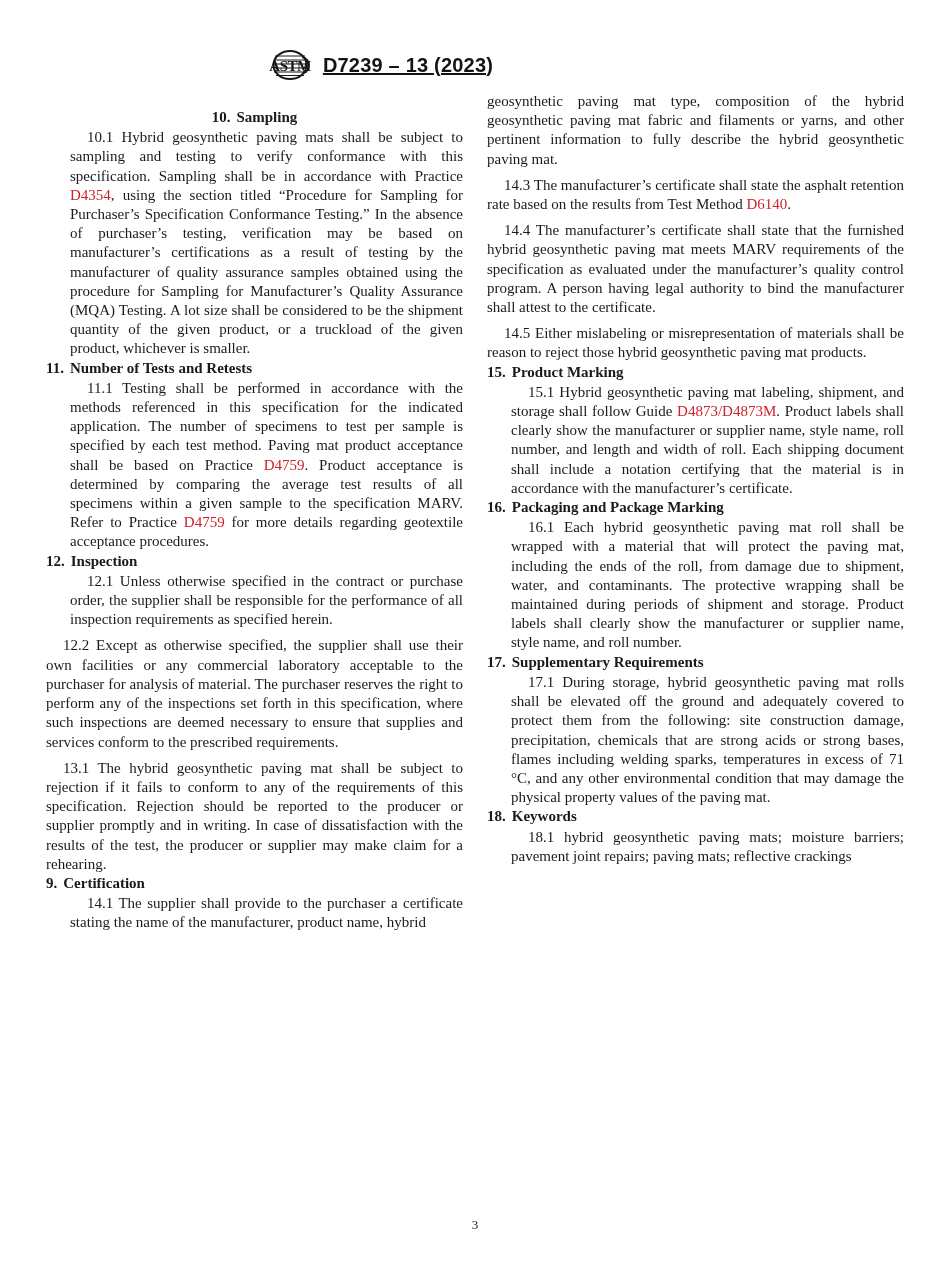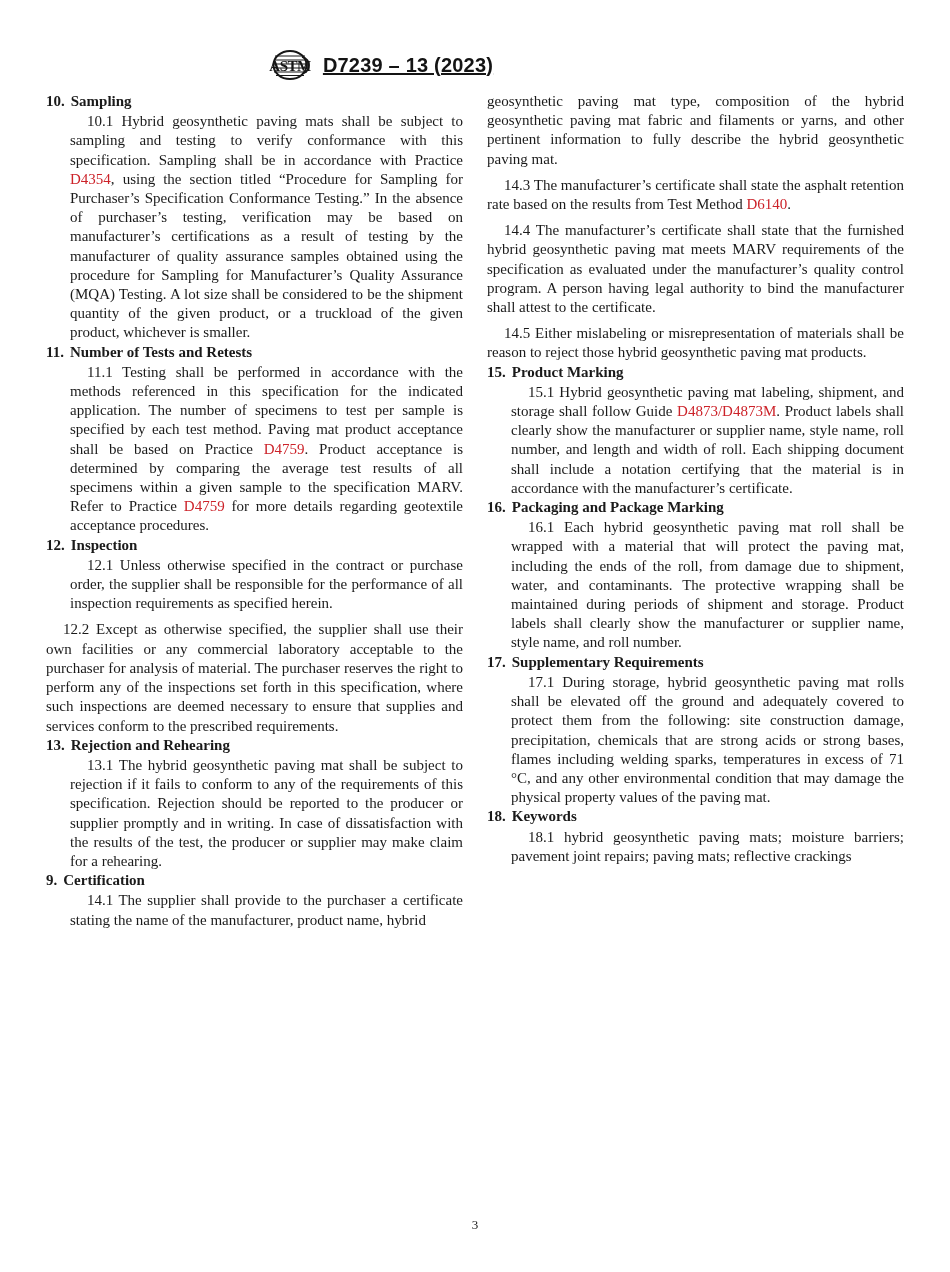--- a/index.html
+++ b/index.html
@@ -69,21 +69,22 @@
     font-family: "Liberation Serif", "DejaVu Serif", serif;
   }
   h2.sec-head .num {
     margin-right: 6px;
   }
   .block-head {
     margin-top: 13px;
     margin-bottom: 4px;
   }
   .block-head.first {
-    margin-top: 0;
+    margin-top: 16px;
+    text-align: center;
   }
   p.para {
     font-size: 15px;
     line-height: 19.2px;
     margin: 0 0 0 0;
     padding: 0;
     text-align: justify;
     text-justify: inter-word;
     text-indent: 17px;
     hyphens: manual;
@@ -143,23 +144,20 @@
         <span class="num">11.</span><span>Number of Tests and Retests</span>
       </h2>
       <p class="para"><span>11.1 Testing shall be performed in accordance with the methods referenced in this specification for the indicated application. The number of specimens to test per sample is specified by each test method. Paving mat product acceptance shall be based on Practice </span><span class="ref">D4759</span><span>. Product acceptance is determined by comparing the average test results of all specimens within a given sample to the specification MARV. Refer to Practice </span><span class="ref">D4759</span><span> for more details regarding geotextile acceptance procedures.</span></p>
 
       <h2 class="sec-head block-head">
         <span class="num">12.</span><span>Inspection</span>
       </h2>
       <p class="para">12.1 Unless otherwise specified in the contract or purchase order, the supplier shall be responsible for the performance of all inspection requirements as specified herein.</p>
       <p class="para">12.2 Except as otherwise specified, the supplier shall use their own facilities or any commercial laboratory acceptable to the purchaser for analysis of material. The purchaser reserves the right to perform any of the inspections set forth in this specification, where such inspections are deemed necessary to ensure that supplies and services conform to the prescribed requirements.</p>
 
-      <h2 class="sec-head block-head">
-        <span class="num">13.</span><span>Rejection and Rehearing</span>
-      </h2>
       <p class="para">13.1 The hybrid geosynthetic paving mat shall be subject to rejection if it fails to conform to any of the requirements of this specification. Rejection should be reported to the producer or supplier promptly and in writing. In case of dissatisfaction with the results of the test, the producer or supplier may make claim for a rehearing.</p>
 
       <h2 class="sec-head block-head">
         <span class="num">9.</span><span>Certification</span>
       </h2>
       <p class="para">14.1 The supplier shall provide to the purchaser a certificate stating the name of the manufacturer, product name, hybrid</p>
 
     </div>
 
     <div class="col">

